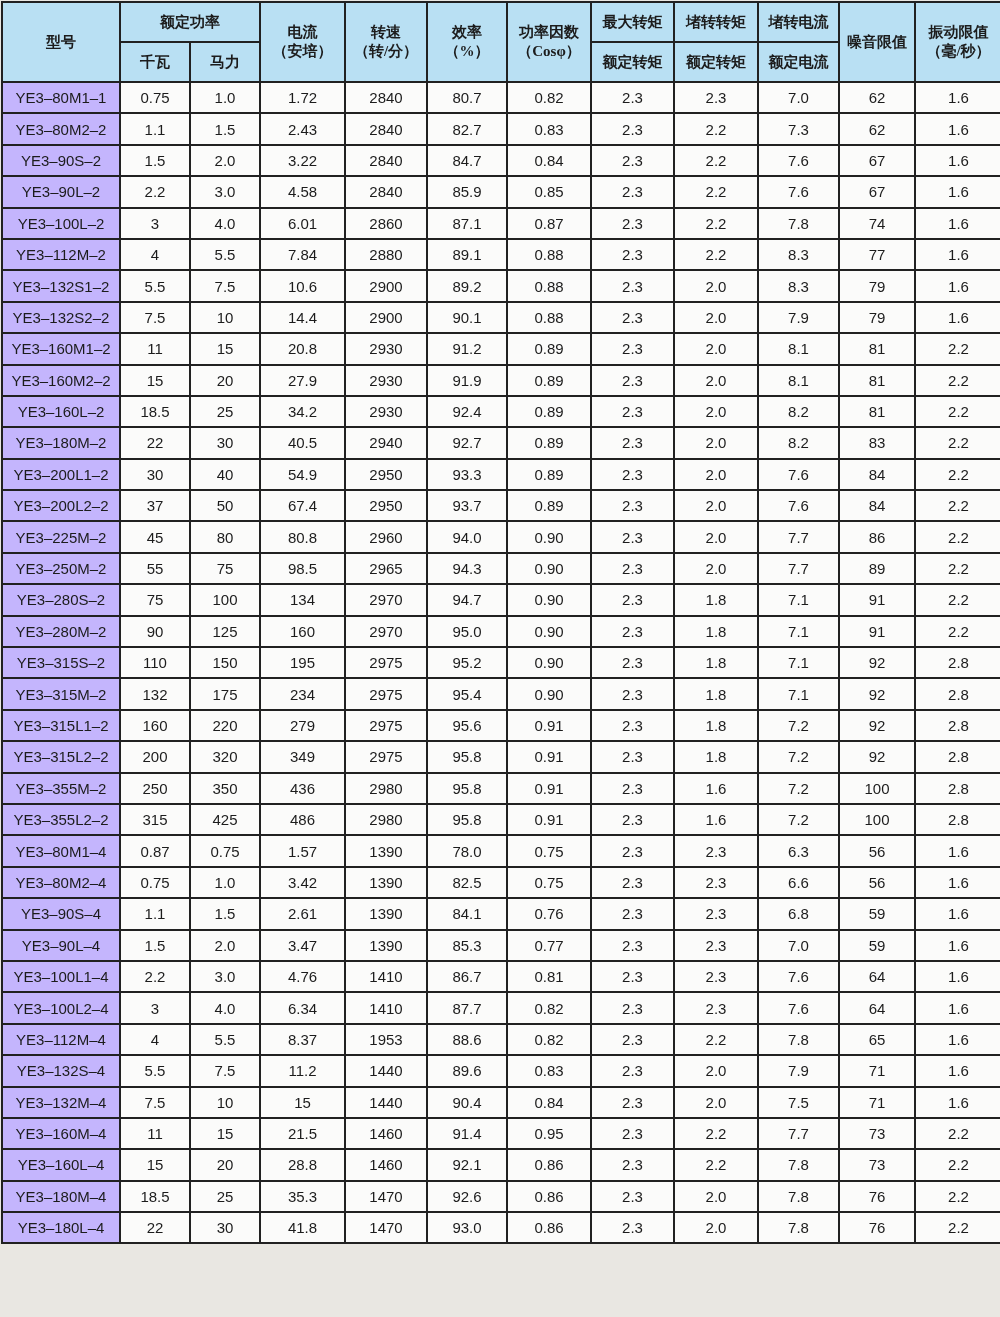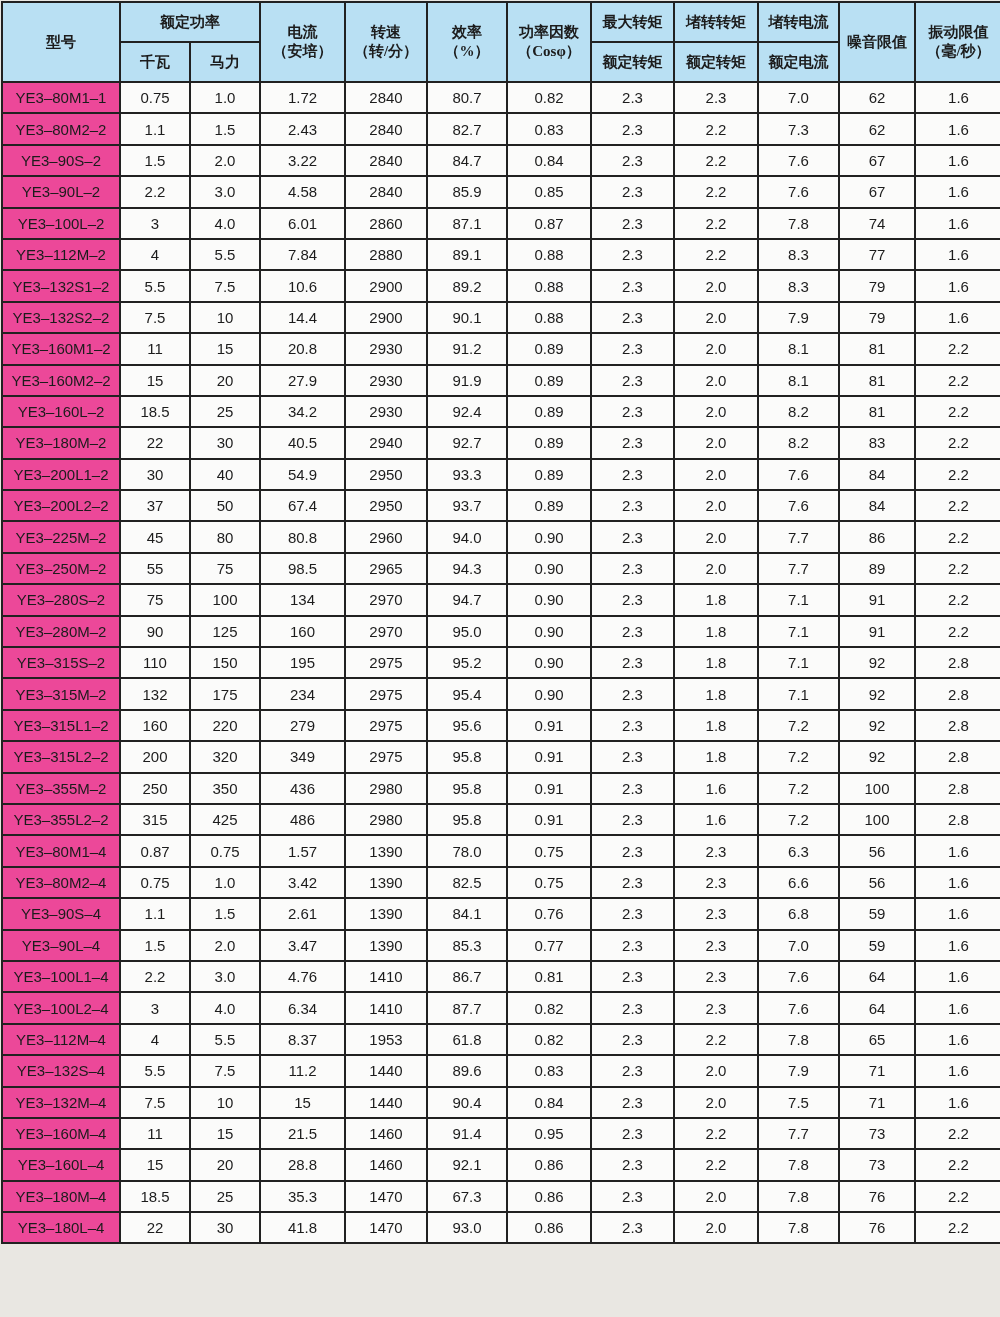--- a/index.html
+++ b/index.html
@@ -38,21 +38,21 @@
     line-height: 1.25;
   }
   thead .two-line span { display: block; font-family: Liberation Serif, serif; }
   tbody td {
     height: 29.4px;
     font-size: 15px;
     font-weight: normal;
     background: #fbfbfa;
   }
   tbody td.model-cell {
-    background: #ec4899;
+    background: #c4b5fd;
   }
   
   col.c-model      { width: 118px; }
   col.c-kw         { width: 70px; }
   col.c-hp         { width: 70px; }
   col.c-current    { width: 85px; }
   col.c-speed      { width: 82px; }
   col.c-efficiency { width: 80px; }
   col.c-pf         { width: 84px; }
   col.c-maxt       { width: 83px; }
@@ -537,21 +537,21 @@
           <td>7.6</td>
           <td>64</td>
           <td>1.6</td>
         </tr>
         <tr>
           <td class="model-cell">YE3–112M–4</td>
           <td>4</td>
           <td>5.5</td>
           <td>8.37</td>
           <td>1953</td>
-          <td>61.8</td>
+          <td>88.6</td>
           <td>0.82</td>
           <td>2.3</td>
           <td>2.2</td>
           <td>7.8</td>
           <td>65</td>
           <td>1.6</td>
         </tr>
         <tr>
           <td class="model-cell">YE3–132S–4</td>
           <td>5.5</td>
@@ -607,21 +607,21 @@
           <td>7.8</td>
           <td>73</td>
           <td>2.2</td>
         </tr>
         <tr>
           <td class="model-cell">YE3–180M–4</td>
           <td>18.5</td>
           <td>25</td>
           <td>35.3</td>
           <td>1470</td>
-          <td>67.3</td>
+          <td>92.6</td>
           <td>0.86</td>
           <td>2.3</td>
           <td>2.0</td>
           <td>7.8</td>
           <td>76</td>
           <td>2.2</td>
         </tr>
         <tr>
           <td class="model-cell">YE3–180L–4</td>
           <td>22</td>

